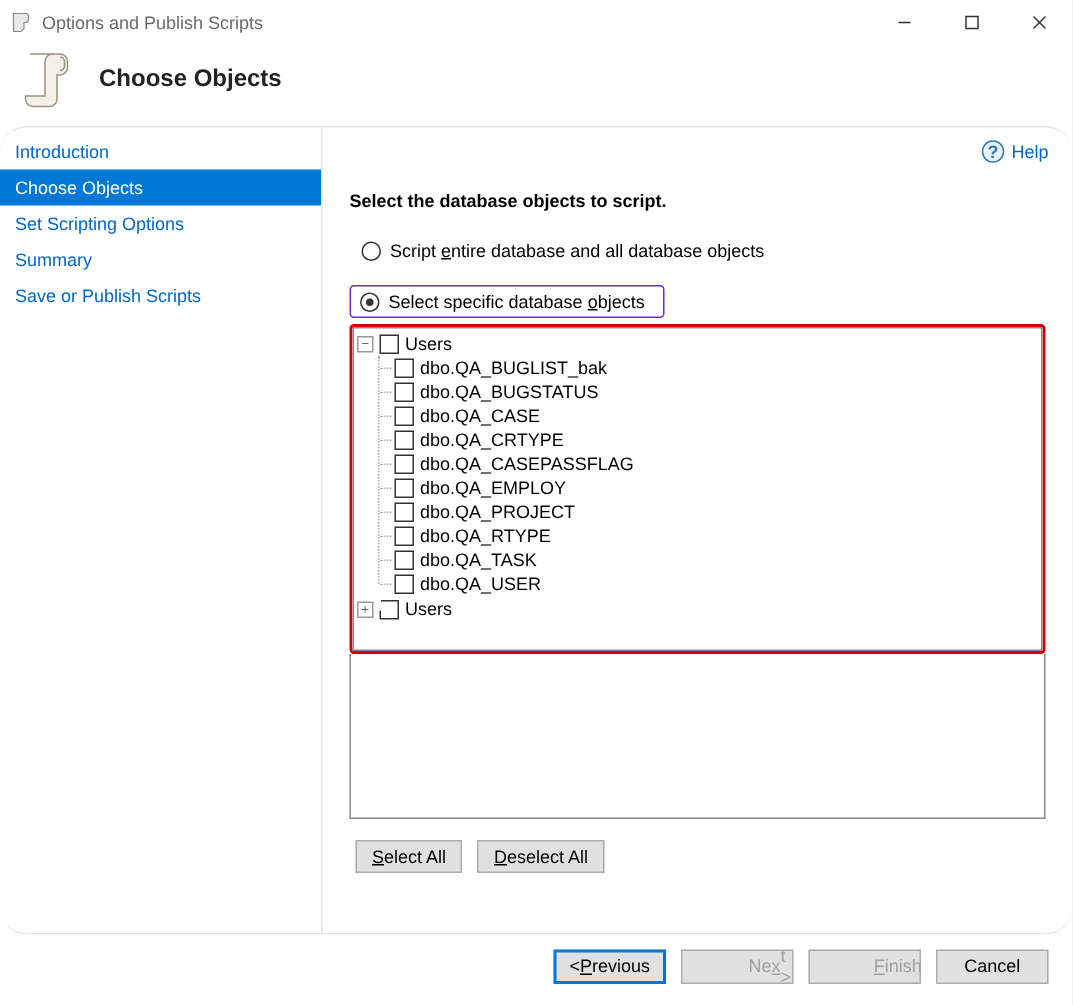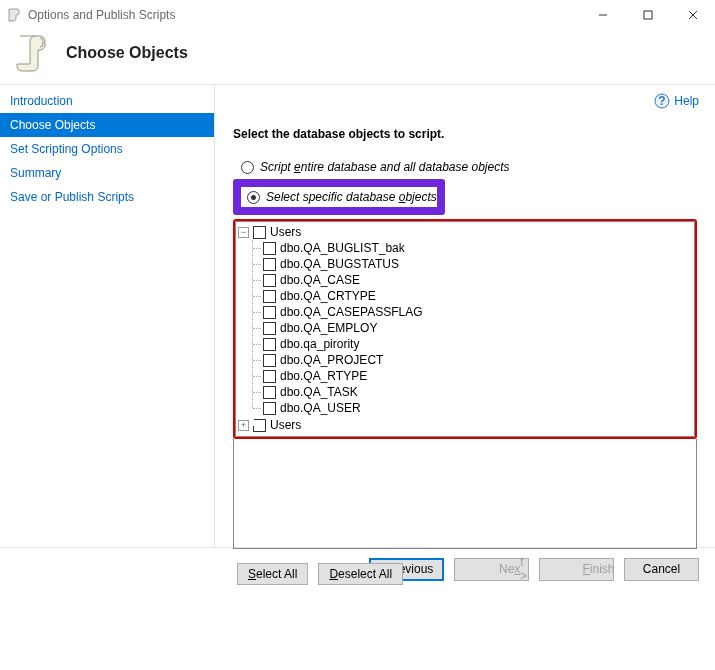--- a/index.html
+++ b/index.html
@@ -7,32 +7,32 @@
 
 .titlebar { display: flex; align-items: center; height: 30px; padding-left: 6px; }
 .titlebar .app-icon { width: 16px; height: 16px; margin-right: 6px; }
 .titlebar .title { flex: 1; color: #6a6a6a; }
 .titlebar .win-btn { width: 45px; height: 30px; display: flex; align-items: center; justify-content: center; color: #444; }
 
 .header { display: flex; align-items: center; padding: 2px 14px 10px 14px; }
 .header .scroll-icon { width: 36px; height: 42px; margin-right: 16px; }
 .header h1 { font-size: 16px; font-weight: bold; color: #222; }
 
-.body { display: flex; height: 464px; border-top: 1px solid #e5e5e5; border-bottom: 1px solid #e5e5e5; }
+.body { display: flex; height: 539px; border-top: 1px solid #e5e5e5; border-bottom: 1px solid #e5e5e5; border-radius: 18px; }
 .sidebar { width: 215px; border-right: 1px solid #e5e5e5; padding-top: 4px; position: relative; }
 .help-icon { width: 16px; height: 16px; }
 .nav-item { padding: 5px 10px; color: #0066cc; cursor: default; white-space: nowrap; }
 .nav-item.selected { background: #0078d7; color: #fff; }
 
 .main { flex: 1; padding: 14px 18px 12px 18px; position: relative; }
 .help-link-wrap { position: absolute; top: 8px; right: 16px; display: flex; align-items: center; gap: 4px; color: #0066cc; }
 .instruction { font-weight: bold; margin: 28px 0 14px 0; }
 
-.radio-row { display: flex; align-items: center; gap: 6px; padding: 3px 0 3px 6px; border: 2px solid transparent; font-style: italic; }
-.radio-row.highlight { border: 8px solid #6d28d9; border-radius: 3px; width: fit-content; padding-right: 0;}
+.radio-row { display: flex; align-items: center; gap: 6px; padding: 3px 0 3px 6px; border: 2px solid transparent; }
+.radio-row.highlight { border: 1px solid #6d28d9; border-radius: 3px; width: fit-content; padding-right: 12px; margin-top: 11px;}
 .radio-outer { width: 13px; height: 13px; border: 1px solid #333; border-radius: 50%; display: flex; align-items: center; justify-content: center; background: #fff; }
 .radio-inner { width: 5px; height: 5px; background: #333; border-radius: 50%; }
 .underlined { text-decoration: underline; }
 
 .tree-wrap { border: 2px solid #d30000; border-radius: 3px; margin-top: 4px; height: 220px; overflow: hidden; }
 .tree { border: 1px solid #828790; background: #fff; height: 100%; padding: 2px 0 0 2px; }
 .node { display: flex; align-items: center; gap: 4px; height: 16px; }
 .toggle { width: 11px; height: 11px; display: flex; align-items: center; justify-content: center; font-size: 9px; color: #666; border:1px solid #999; background:#fff;}
 .chk { width: 13px; height: 13px; border: 1px solid #333; background: #fff; }
 .node .lbl { white-space: nowrap; }
@@ -152,24 +152,20 @@
             <div class="leaf">
               <span class="chk"></span>
               <span class="lbl">dbo.QA_CASEPASSFLAG</span>
             </div>
             <div class="leaf">
               <span class="chk"></span>
               <span class="lbl">dbo.QA_EMPLOY</span>
             </div>
             <div class="leaf">
               <span class="chk"></span>
-              <span class="lbl">dbo.qa_pirority</span>
-            </div>
-            <div class="leaf">
-              <span class="chk"></span>
               <span class="lbl">dbo.QA_PROJECT</span>
             </div>
             <div class="leaf">
               <span class="chk"></span>
               <span class="lbl">dbo.QA_RTYPE</span>
             </div>
             <div class="leaf">
               <span class="chk"></span>
               <span class="lbl">dbo.QA_TASK</span>
             </div>

